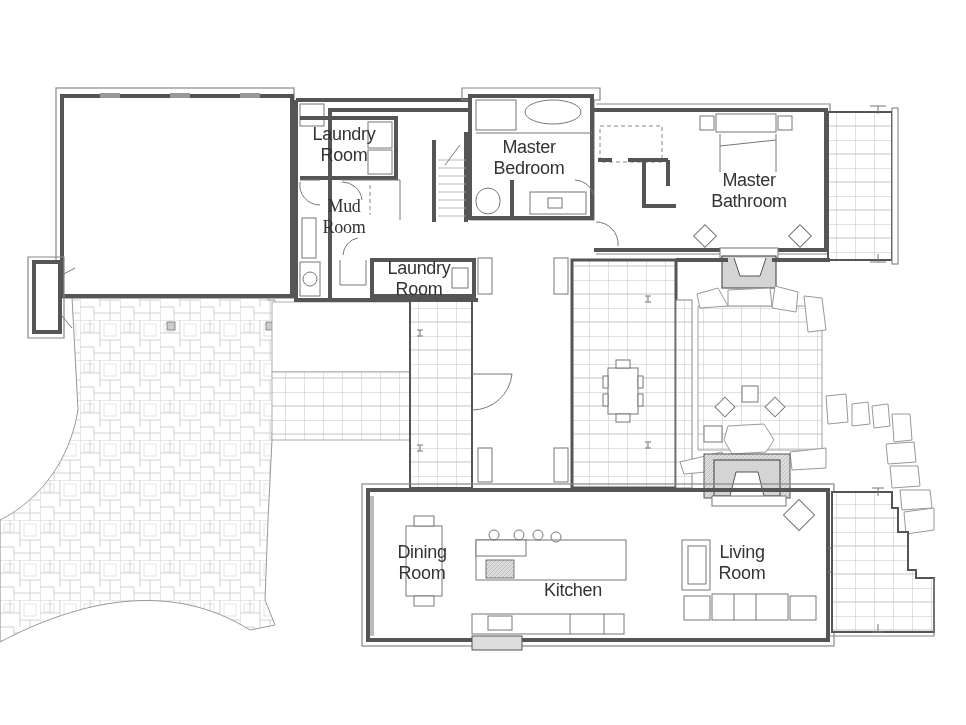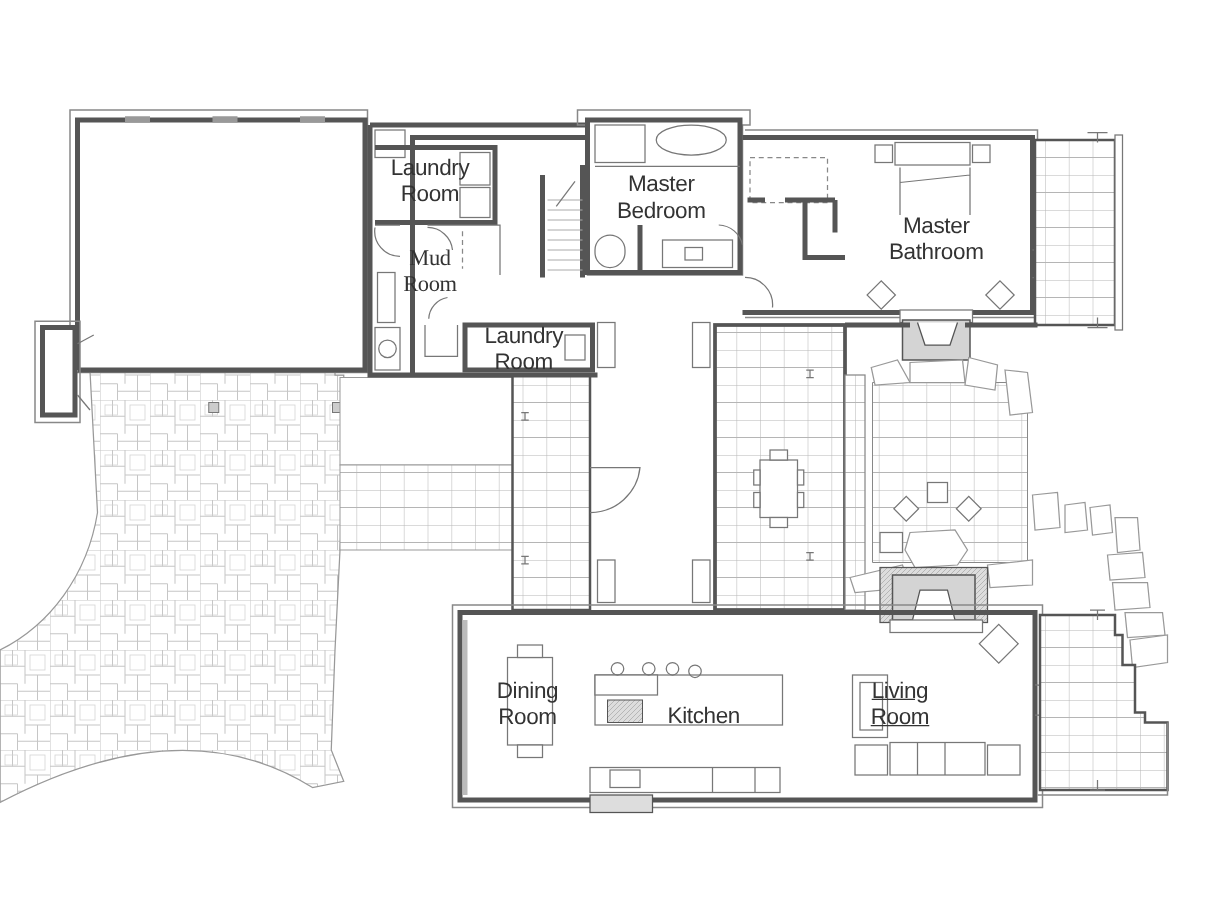--- a/index.html
+++ b/index.html
@@ -260,19 +260,19 @@
   <div>Room</div>
 </div>
 <div class="room-label" style="left:378px;top:258px;width:82px;">
   <div>Laundry</div>
   <div>Room</div>
 </div>
 <div class="room-label" style="left:384px;top:542px;width:76px;">
   <div>Dining</div>
   <div>Room</div>
 </div>
-<div class="room-label" style="left:524px;top:562px;width:78px;">
+<div class="room-label" style="left:524px;top:580px;width:78px;text-align:right;">
   <div>Kitchen</div>
 </div>
-<div class="room-label" style="left:682px;top:542px;width:76px;text-decoration:underline;">
+<div class="room-label" style="left:704px;top:542px;width:76px;">
   <div>Living</div>
   <div>Room</div>
 </div>
 
 </body></html>

